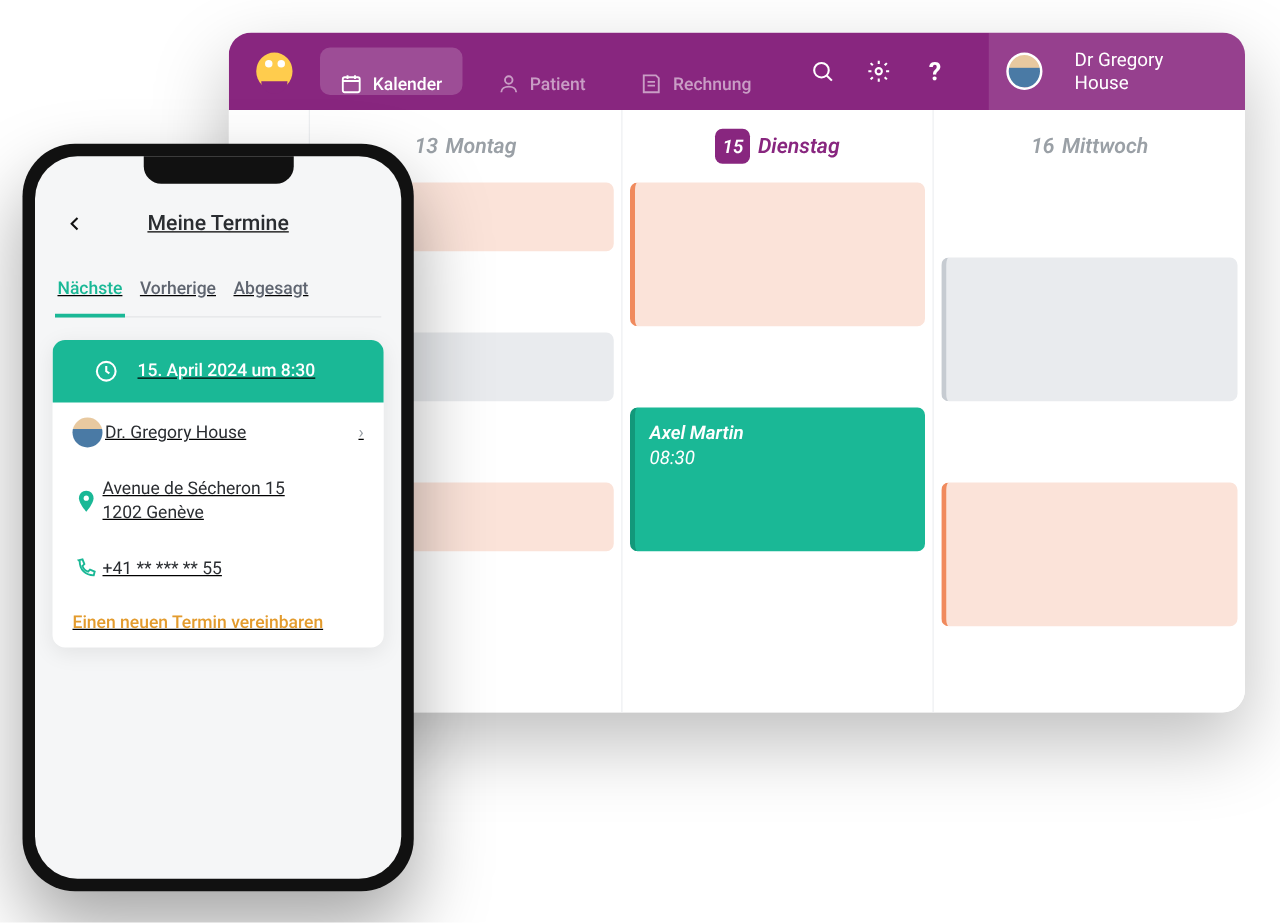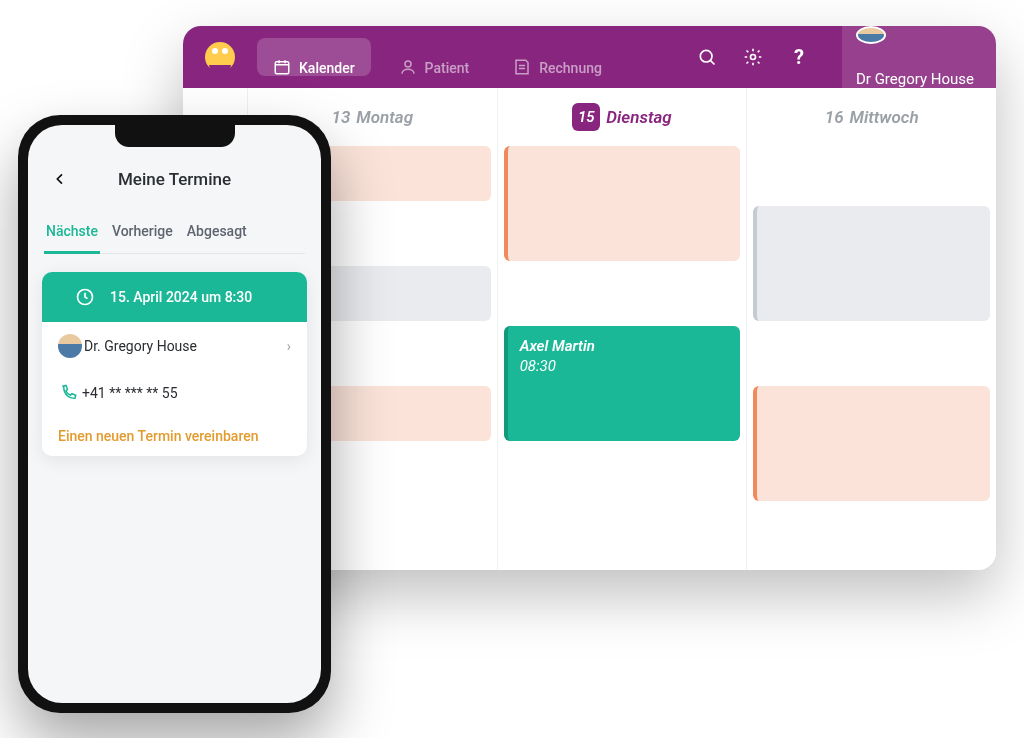--- a/index.html
+++ b/index.html
@@ -60,27 +60,26 @@
   .nav-pill.active { background: rgba(255,255,255,0.18); }
   .nav-pill.dim { color: rgba(255,255,255,0.55); }
   .nav-pill.dim svg { opacity:0.55; }
   .spacer { flex:1; }
   .icon-btn {
     width:34px; height:34px;
     display:flex; align-items:center; justify-content:center;
     color:#fff; cursor:pointer; border-radius:6px;
   }
   .user-chip {
-    display:flex; align-items:flex-start; gap:26px;
+    display:flex; align-items:center; gap:26px;
     background: rgba(255,255,255,0.12);
     height:62px; padding:0 22px 0 14px;
     margin-left:14px; margin-right:-22px;
     color:#fff; font-size:15px;
     cursor:pointer;
-    flex-direction:column;
   }
   .avatar {
     width:30px; height:30px; border-radius:50%;
     background: linear-gradient(#e8c9a0 40%, #4a7aa5 40%);
     border:2px solid #fff;
   }
 
   
   .cal {
     display:flex;
@@ -146,20 +145,21 @@
 
   
   .phone {
     position:absolute;
     left:18px; top:115px;
     width:313px; height:598px;
     background:#111; border-radius:42px;
     padding:10px;
     box-shadow: 0 30px 60px rgba(0,0,0,0.35);
     z-index:10;
+    text-decoration:underline;
   }
   .notch {
     position:absolute; top:10px; left:50%; transform:translateX(-50%);
     width:120px; height:22px; background:#111;
     border-radius:0 0 14px 14px; z-index:5;
   }
   .screen {
     width:100%; height:100%;
     background:#f5f6f7;
     border-radius:34px;
@@ -367,20 +367,32 @@
         </span>
         <span>15. April 2024 um 8:30</span>
       </div>
 
       <div class="row">
         <div class="mini-avatar"></div>
         <span>Dr. Gregory House</span>
         <span class="chev">›</span>
       </div>
 
+      <div class="row">
+        <span class="ico">
+          <svg width="20" height="20" viewBox="0 0 24 24" fill="#1ab896">
+              <path d="M12 2C8 2 5 5 5 9c0 5 7 13 7 13s7-8 7-13c0-4-3-7-7-7z"></path>
+              <circle cx="12" cy="9" r="2.5" fill="#fff"></circle>
+            </svg>
+        </span>
+        <span class="addr">
+          <span>Avenue de Sécheron 15</span><br>
+          <span>1202 Genève</span>
+        </span>
+      </div>
 
       <div class="row">
         <span class="ico">
           <svg width="18" height="18" viewBox="0 0 24 24" fill="none" stroke="#1ab896" stroke-width="2">
               <path d="M5 4c0 9 6 15 15 15l1-4-5-2-2 2c-3-1-5-3-6-6l2-2-2-5-4 1z"></path>
             </svg>
         </span>
         <span>+41 ** *** ** 55</span>
       </div>
 

